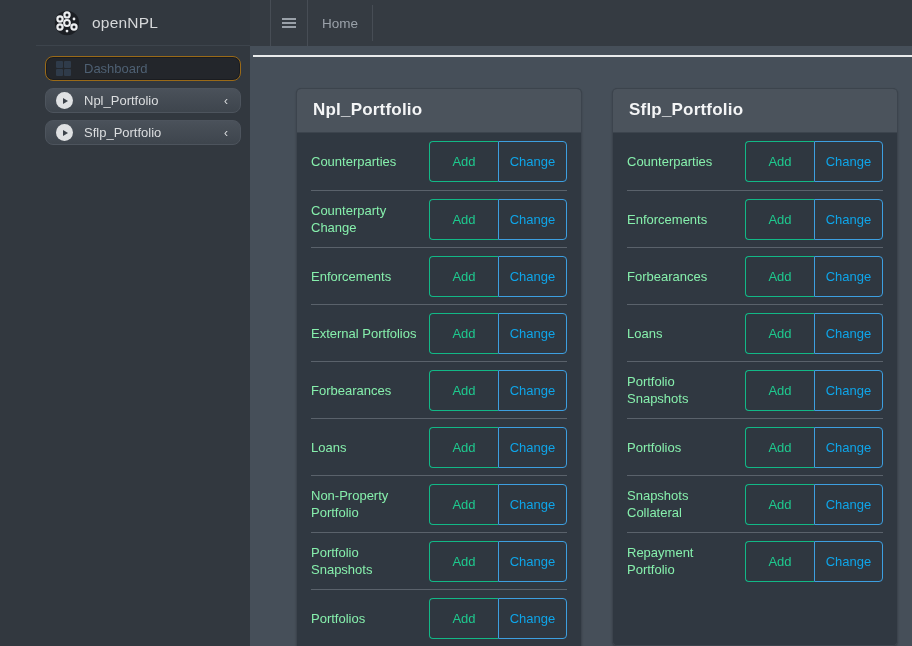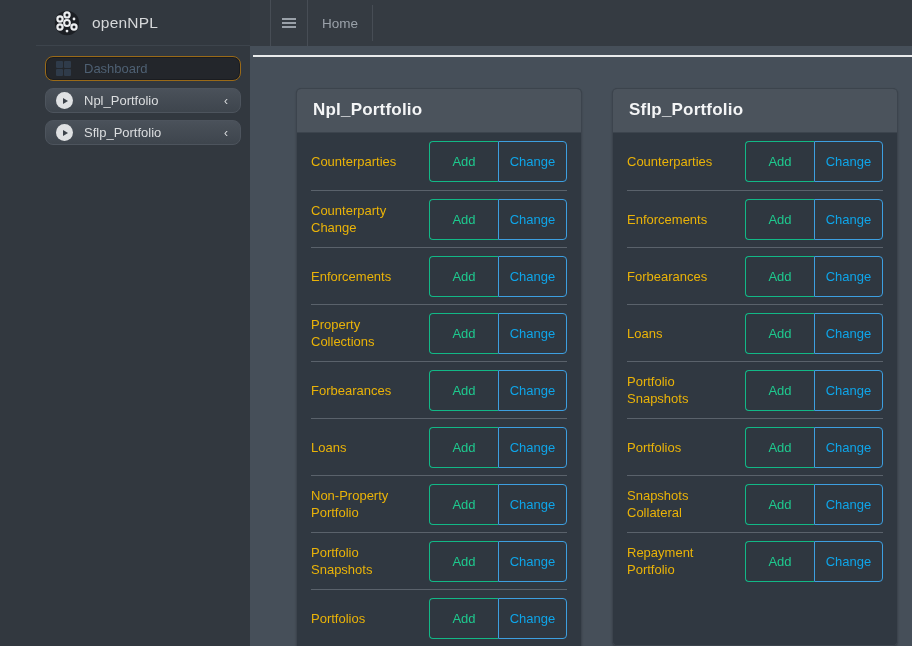--- a/index.html
+++ b/index.html
@@ -153,21 +153,21 @@
   .panel-body { padding: 0 14px; }
 
   .row {
     display: flex; align-items: center;
     min-height: 57px;
     border-top: 1px solid #5a626b;
     padding: 5px 0;
   }
   .row:first-child { border-top: none; }
   .row-label {
-    color: #eab308;
+    color: #86efac;
     font-size: 13px;
     line-height: 17px;
     flex: 1;
     padding-right: 10px;
   }
   .btn-group { display: flex; flex: none; }
   .btn {
     font-size: 13px;
     padding: 12px 4px;
     width: 69px;
@@ -287,21 +287,21 @@
               </div>
             </div>
             <div class="row">
               <div class="row-label">Enforcements</div>
               <div class="btn-group">
                 <div class="btn btn-add">Add</div>
                 <div class="btn btn-change">Change</div>
               </div>
             </div>
             <div class="row">
-              <div class="row-label">Property Collections</div>
+              <div class="row-label">External Portfolios</div>
               <div class="btn-group">
                 <div class="btn btn-add">Add</div>
                 <div class="btn btn-change">Change</div>
               </div>
             </div>
             <div class="row">
               <div class="row-label">Forbearances</div>
               <div class="btn-group">
                 <div class="btn btn-add">Add</div>
                 <div class="btn btn-change">Change</div>

